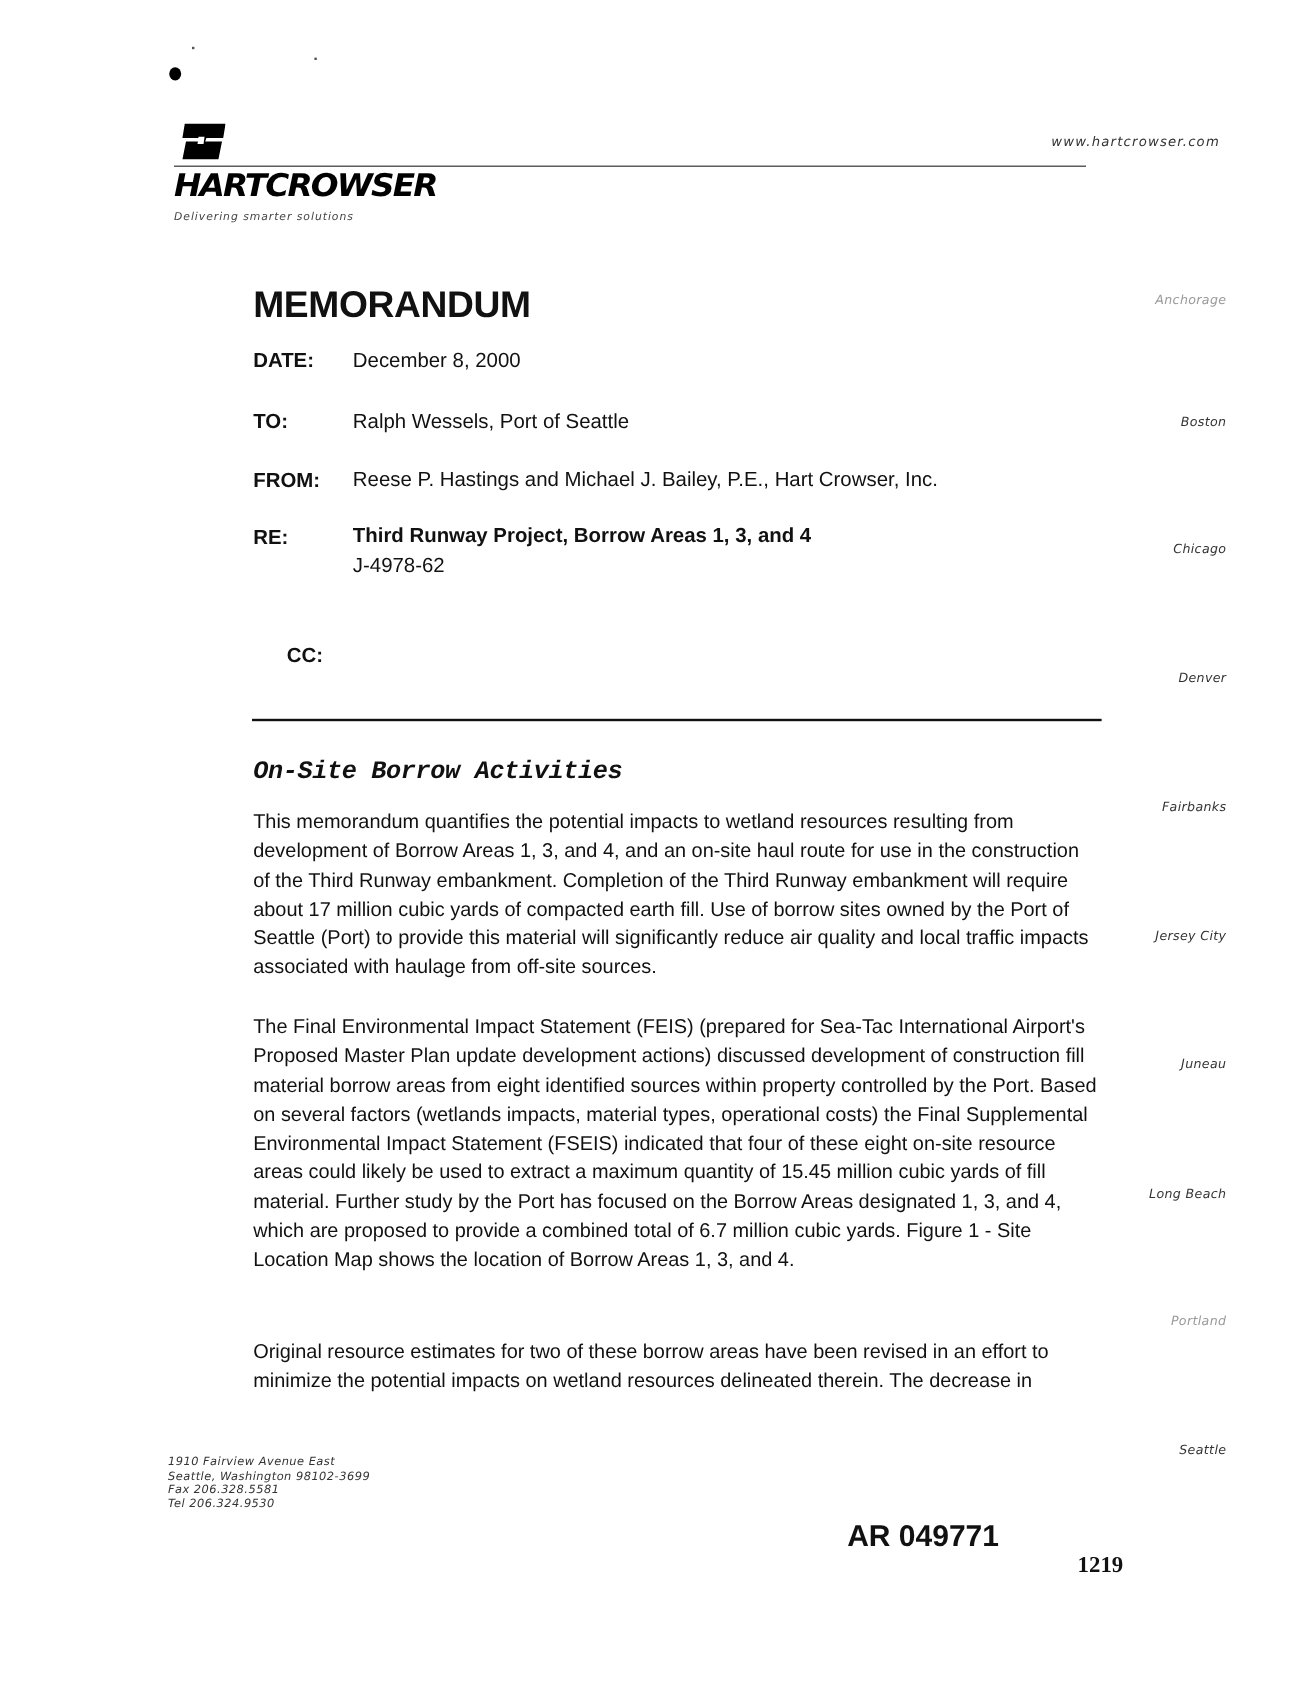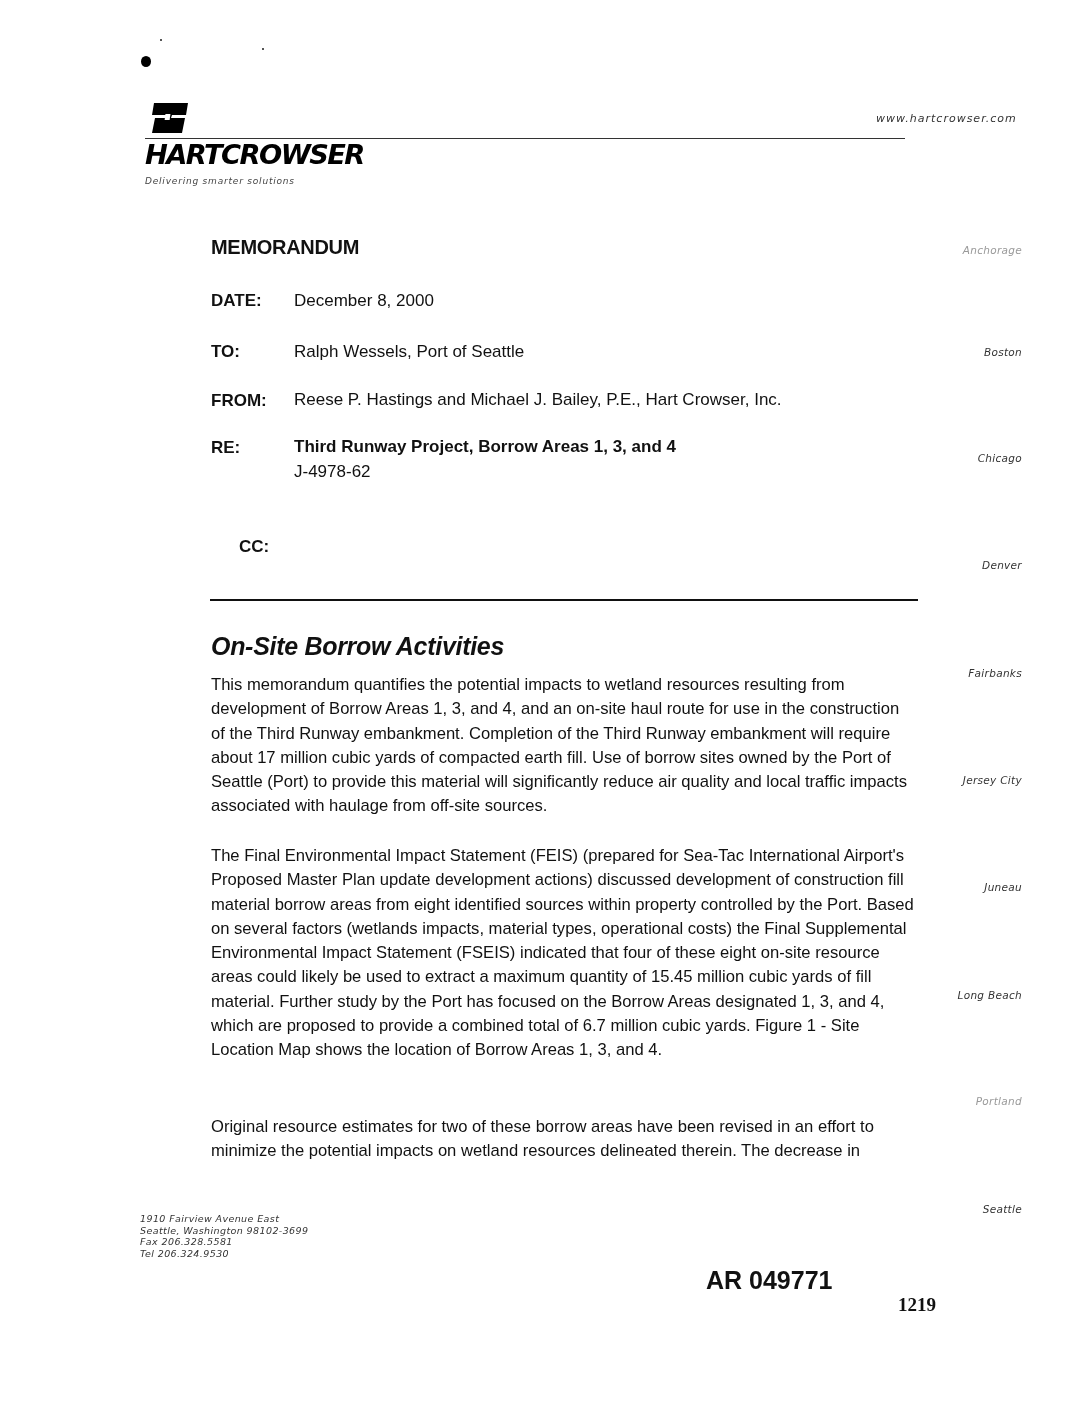--- a/index.html
+++ b/index.html
@@ -13,27 +13,27 @@
 
     
     .logo-mark { left: 150px; top: 103px; width: 38px; height: 30px; }
     .header-rule { left: 145px; top: 138px; width: 760px; height: 0; border-top: 1.5px solid #333; }
     .website { left: 876px; top: 112px; font-size: 11px; font-style: italic; letter-spacing: 1px; color: #333; }
     .brand { left: 145px; top: 140px; font-family: "DejaVu Sans", sans-serif; font-weight: 900; font-style: italic;
              font-size: 26px; letter-spacing: -1.5px; color: #000; transform: scaleX(1.05); transform-origin: left; }
     .tagline { left: 145px; top: 176px; font-size: 9px; font-style: italic; color: #444; letter-spacing: 0.8px; }
 
     
-    .memo-title { left: 211px; top: 236px; font-family: "Liberation Sans", sans-serif; font-weight: bold; font-size: 20px; letter-spacing: -0.3px; }
+    .memo-title { left: 211px; top: 236px; font-family: "Liberation Sans", sans-serif; font-weight: bold; font-size: 31px; letter-spacing: -0.3px; }
     .field-label { left: 211px; font-family: "Liberation Sans", sans-serif; font-weight: bold; font-size: 17px; }
     .field-value { left: 294px; font-family: "Liberation Sans", sans-serif; font-size: 17px; line-height: 25px; }
     .field-value .bold { font-weight: bold; }
     .divider { left: 210px; top: 599px; width: 708px; height: 0; border-top: 2px solid #111; }
 
-    .section-heading { left: 211px; top: 632px; font-family: Liberation Sans, sans-serif; font-weight: bold; font-style: italic; font-size: 25px; letter-spacing: -0.3px; }
+    .section-heading { left: 211px; top: 632px; font-family: Liberation Mono, monospace; font-weight: bold; font-style: italic; font-size: 21px; letter-spacing: -0.3px; }
     .para { left: 211px; width: 710px; font-family: "Liberation Sans", sans-serif; font-size: 16.6px; line-height: 24.3px; }
 
     
     .office { right: 66px; font-size: 10.5px; font-style: italic; color: #333; text-align: right; letter-spacing: 0.3px; }
     .office.faded { color: #999; }
 
     
     .address { left: 140px; top: 1213px; font-size: 9.5px; font-style: italic; color: #333; line-height: 11.5px; letter-spacing: 0.4px; }
     .bates { left: 706px; top: 1266px; font-family: "Liberation Sans", sans-serif; font-weight: bold; font-size: 25px; }
     .pagenum { left: 898px; top: 1294px; font-family: "Liberation Serif", serif; font-weight: bold; font-size: 19px; }

